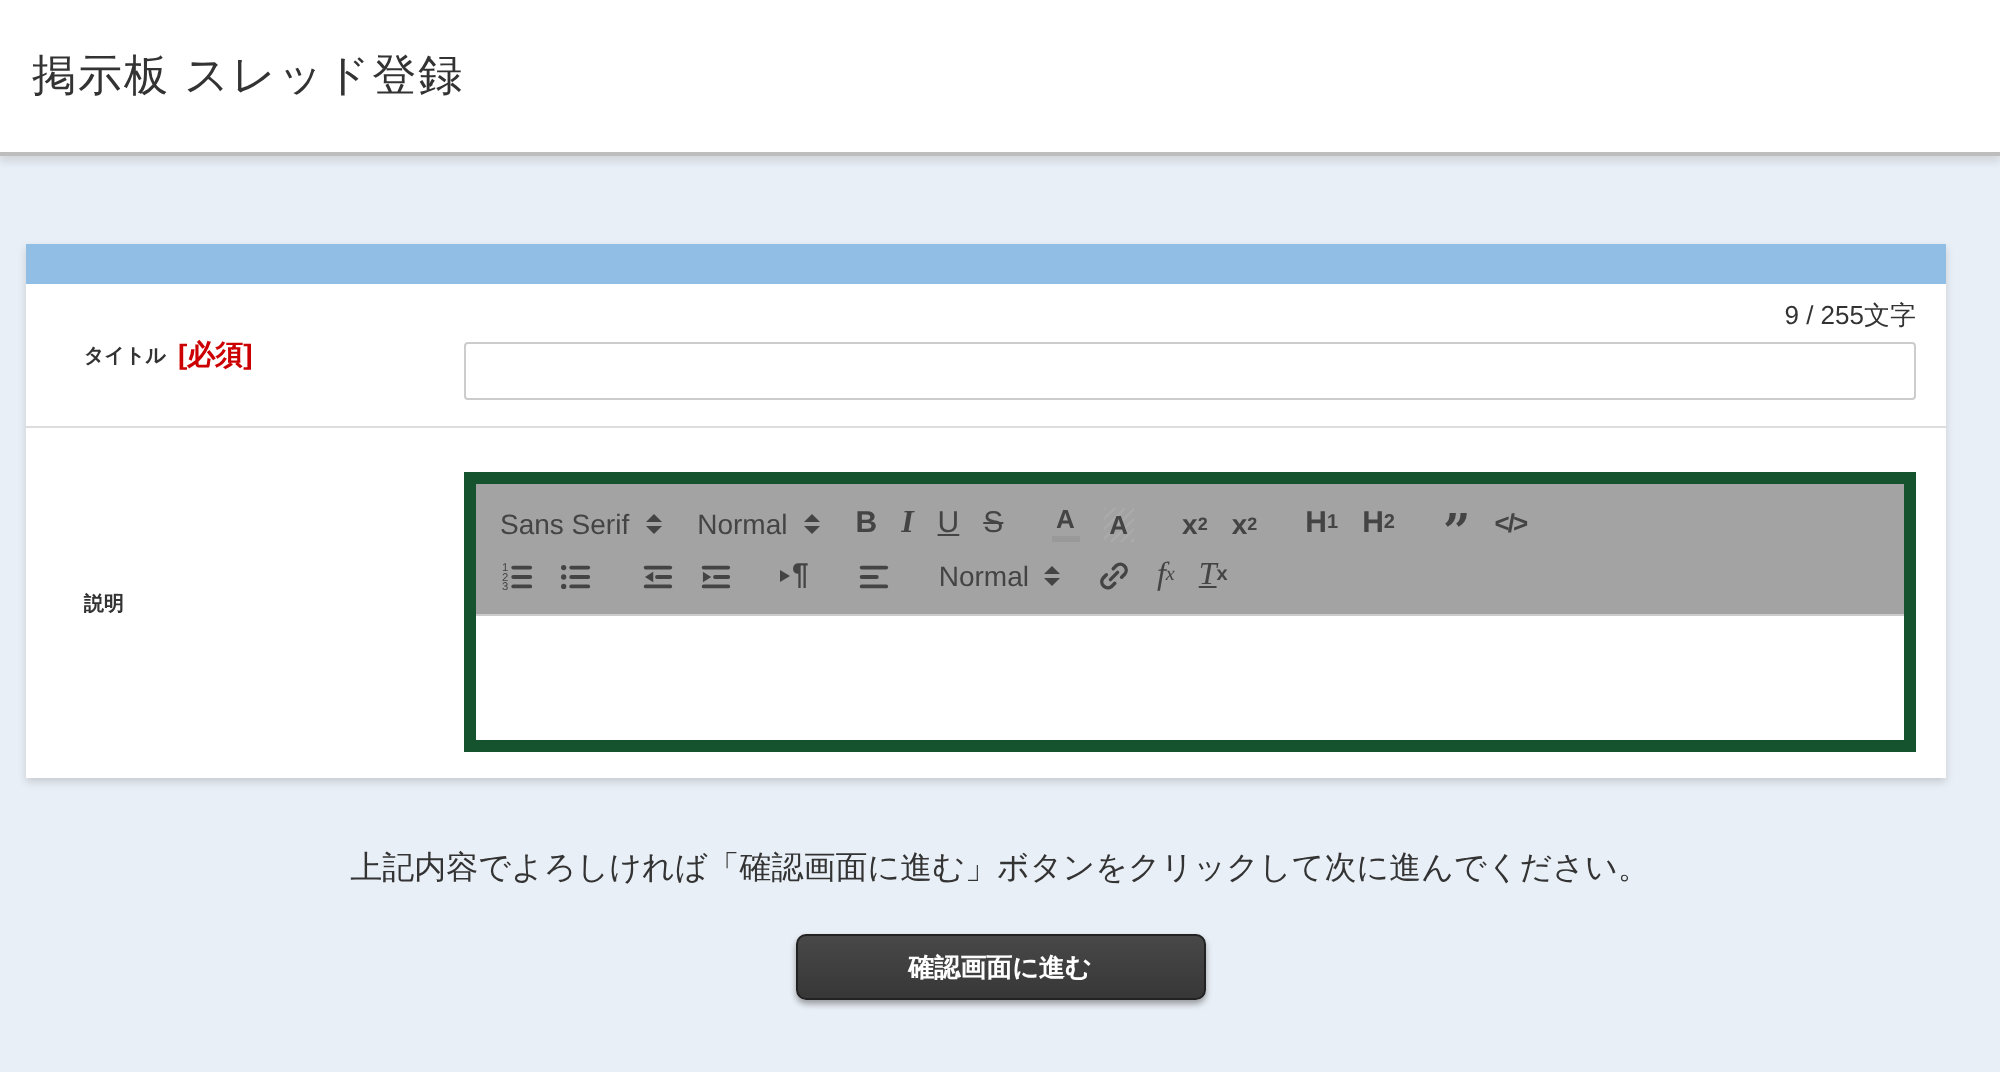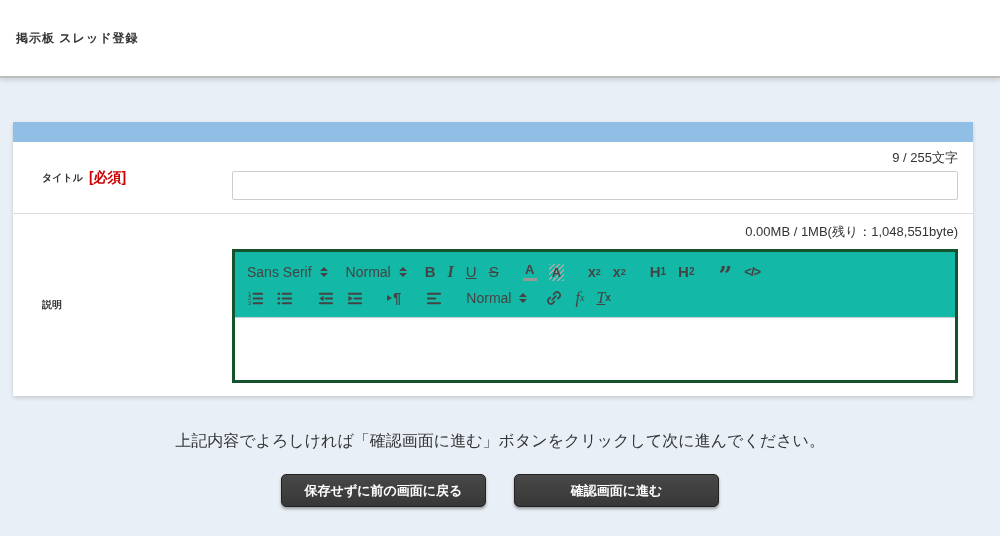--- a/index.html
+++ b/index.html
@@ -13,21 +13,21 @@
 
   
   .page-header {
     height: 78px; background: #fff;
     border-bottom: 2px solid #bdbdbd;
     box-shadow: 0 3px 4px rgba(0,0,0,0.10);
     display: flex; align-items: center; padding: 0 16px;
     position: relative; z-index: 2;
   }
   .page-title {
-    margin: 0; font-size: 12px; font-weight: bold; color: #333;
+    margin: 0; font-size: 22px; font-weight: normal; color: #333;
     letter-spacing: 1px;
   }
 
   
   .panel {
     width: 960px; margin: 44px 0 0 13px; background: #fff;
     box-shadow: 0 2px 4px rgba(0,0,0,0.15);
   }
   .panel-accent { height: 20px; background: #91bee4; }
 
@@ -46,21 +46,21 @@
     padding: 2px 0 5px; line-height: 16px;
   }
   .text-input {
     width: 100%; height: 29px; border: 1px solid #ccc; border-radius: 2px;
     background: #fff; padding: 0 8px; font-size: 14px;
     font-family: "Liberation Sans", sans-serif;
   }
   .desc-cell { padding-top: 8px; }
 
   
-  .editor { border: 3px solid #14532d; margin-top: 4px; background: #14b8a6; }
+  .editor { border: 6px solid #14532d; margin-top: 14px; background: #a3a3a3; }
   .toolbar { padding: 7px 12px 6px; border-bottom: 1px solid #ccc; }
   .tb-row { display: flex; align-items: center; height: 26px; }
   .grp { display: flex; align-items: center; margin-right: 18px; }
   .grp:last-child { margin-right: 0; }
 
   .tbtn {
     background: none; border: none; padding: 0; margin: 0 6px;
     font-family: "Liberation Sans", sans-serif;
     font-size: 15px; color: #444; cursor: pointer;
     display: inline-flex; align-items: center; line-height: 18px;
@@ -147,21 +147,20 @@
         <div class="counter">9 / 255文字</div>
         <input type="text" class="text-input" placeholder="" style="">
       </div>
     </div>
 
     <div class="form-row">
       <div class="label-cell">
         <span class="label">説明</span>
       </div>
       <div class="field-cell desc-cell">
-        <div class="counter">0.00MB / 1MB(残り：1,048,551byte)</div>
 
         <div class="editor">
           <div class="toolbar">
 
             <div class="tb-row">
               <div class="grp">
                 <span class="picker">
                   <span class="picker-label">Sans Serif</span>
                   <span class="arrows">
                       <i class="up"></i>
@@ -346,16 +345,15 @@
 
           <div class="editor-body"></div>
         </div>
       </div>
     </div>
   </section>
 
   <p class="instruction">上記内容でよろしければ「確認画面に進む」ボタンをクリックして次に進んでください。</p>
 
   <div class="actions">
-    <button class="action-btn">保存せずに前の画面に戻る</button>
     <button class="action-btn">確認画面に進む</button>
   </div>
 </main>
 
 </body></html>

